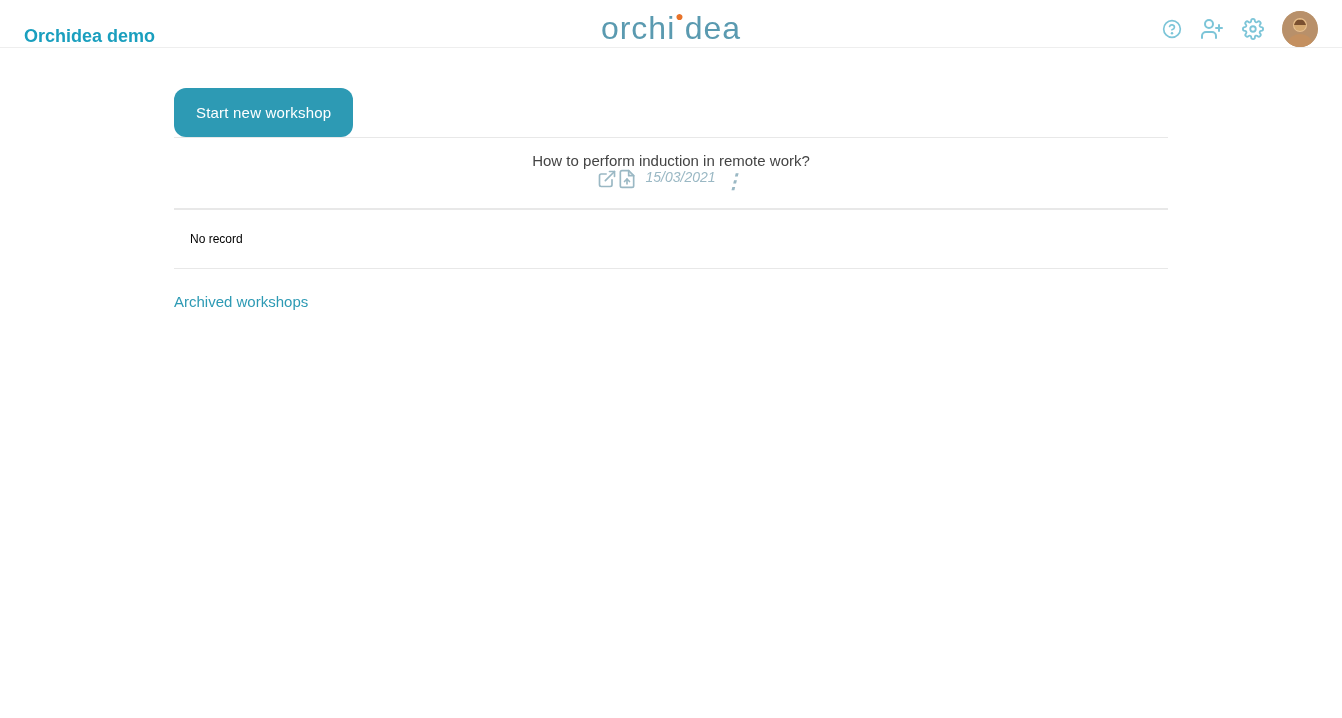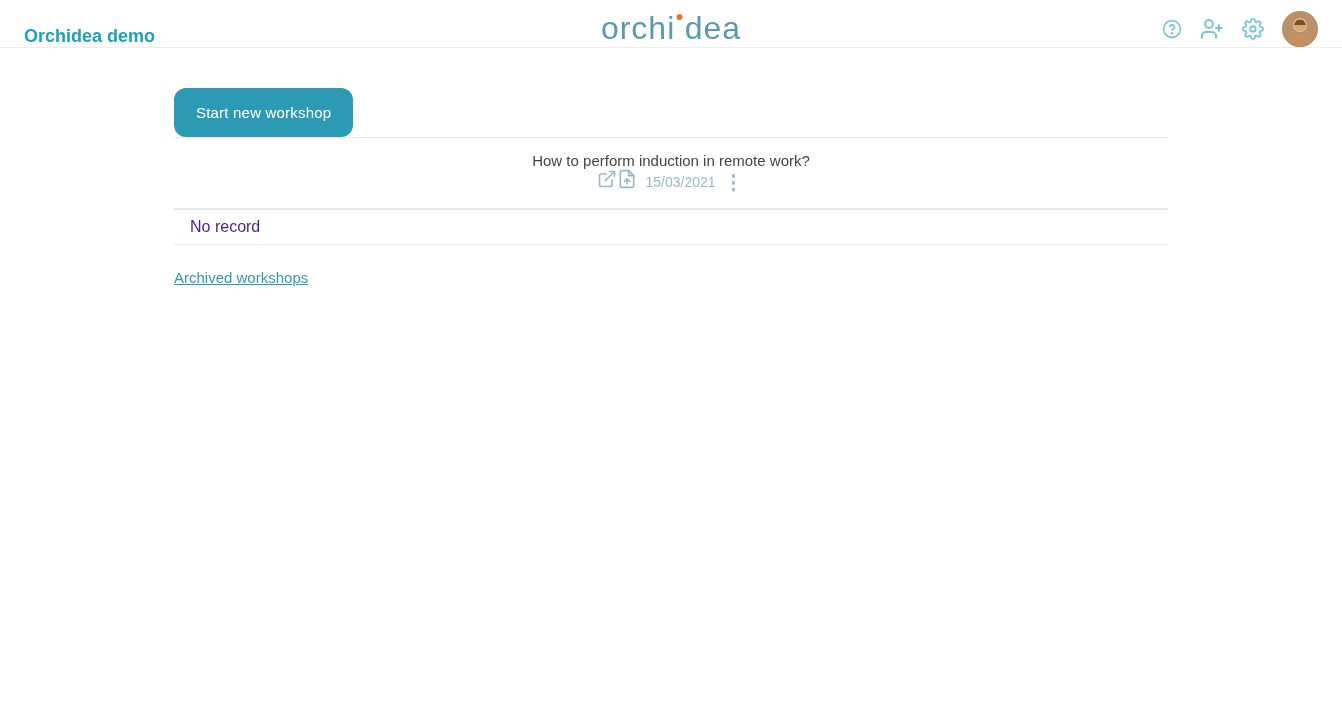--- a/index.html
+++ b/index.html
@@ -96,21 +96,22 @@
       background: #fff;
       flex-direction: column;
     }
     .workshop-title {
       flex: 1;
       font-size: 15px;
       color: #444;
     }
     .workshop-actions {
       display: flex;
-      align-items: center;
+      align-items: flex-start;
+      font-style: italic;
     }
     .workshop-action-icon {
       color: #9ab8c4;
       font-size: 18px;
       cursor: pointer;
     }
     .workshop-date {
       color: #9ab8c4;
       font-size: 14px;
       margin: 0 8px;
@@ -118,32 +119,31 @@
     .workshop-menu {
       color: #9ab8c4;
       font-size: 20px;
       cursor: pointer;
       letter-spacing: 1px;
       font-weight: 700;
     }
 
     
     .no-record {
-      color: #4c1d95;
-      font-size: 16px;
-      padding: 8px 16px;
+      color: #000000;
+      font-size: 12px;
+      padding: 22px 16px;
       border-bottom: 1px solid #e8e8e8;
       border-top: 1px solid #e8e8e8;
     }
 
     
     .archived-link {
       color: #2d9ab4;
       font-size: 15px;
-      text-decoration: underline;
       cursor: pointer;
       margin-top: 24px;
       display: inline-block;
       font-weight: 500;
     }
 
     
     .icon-svg {
       width: 20px;
       height: 20px;

